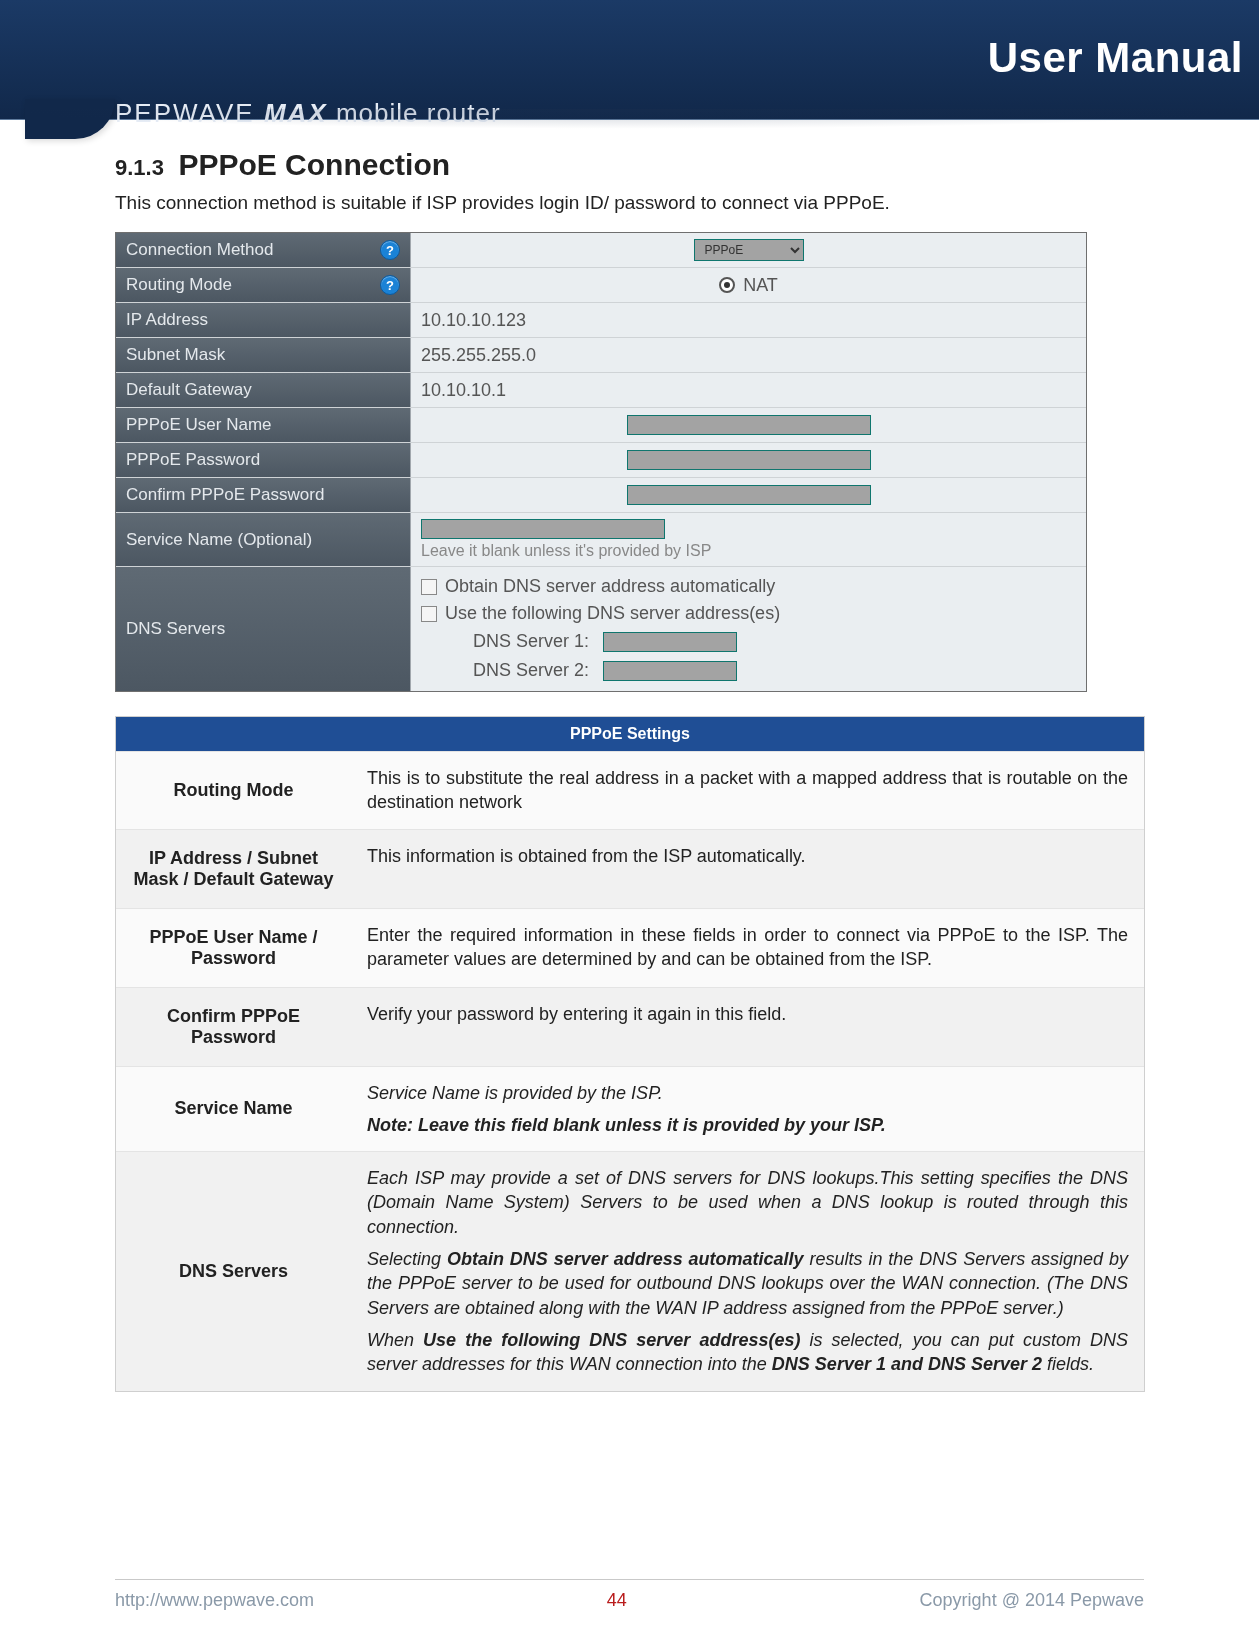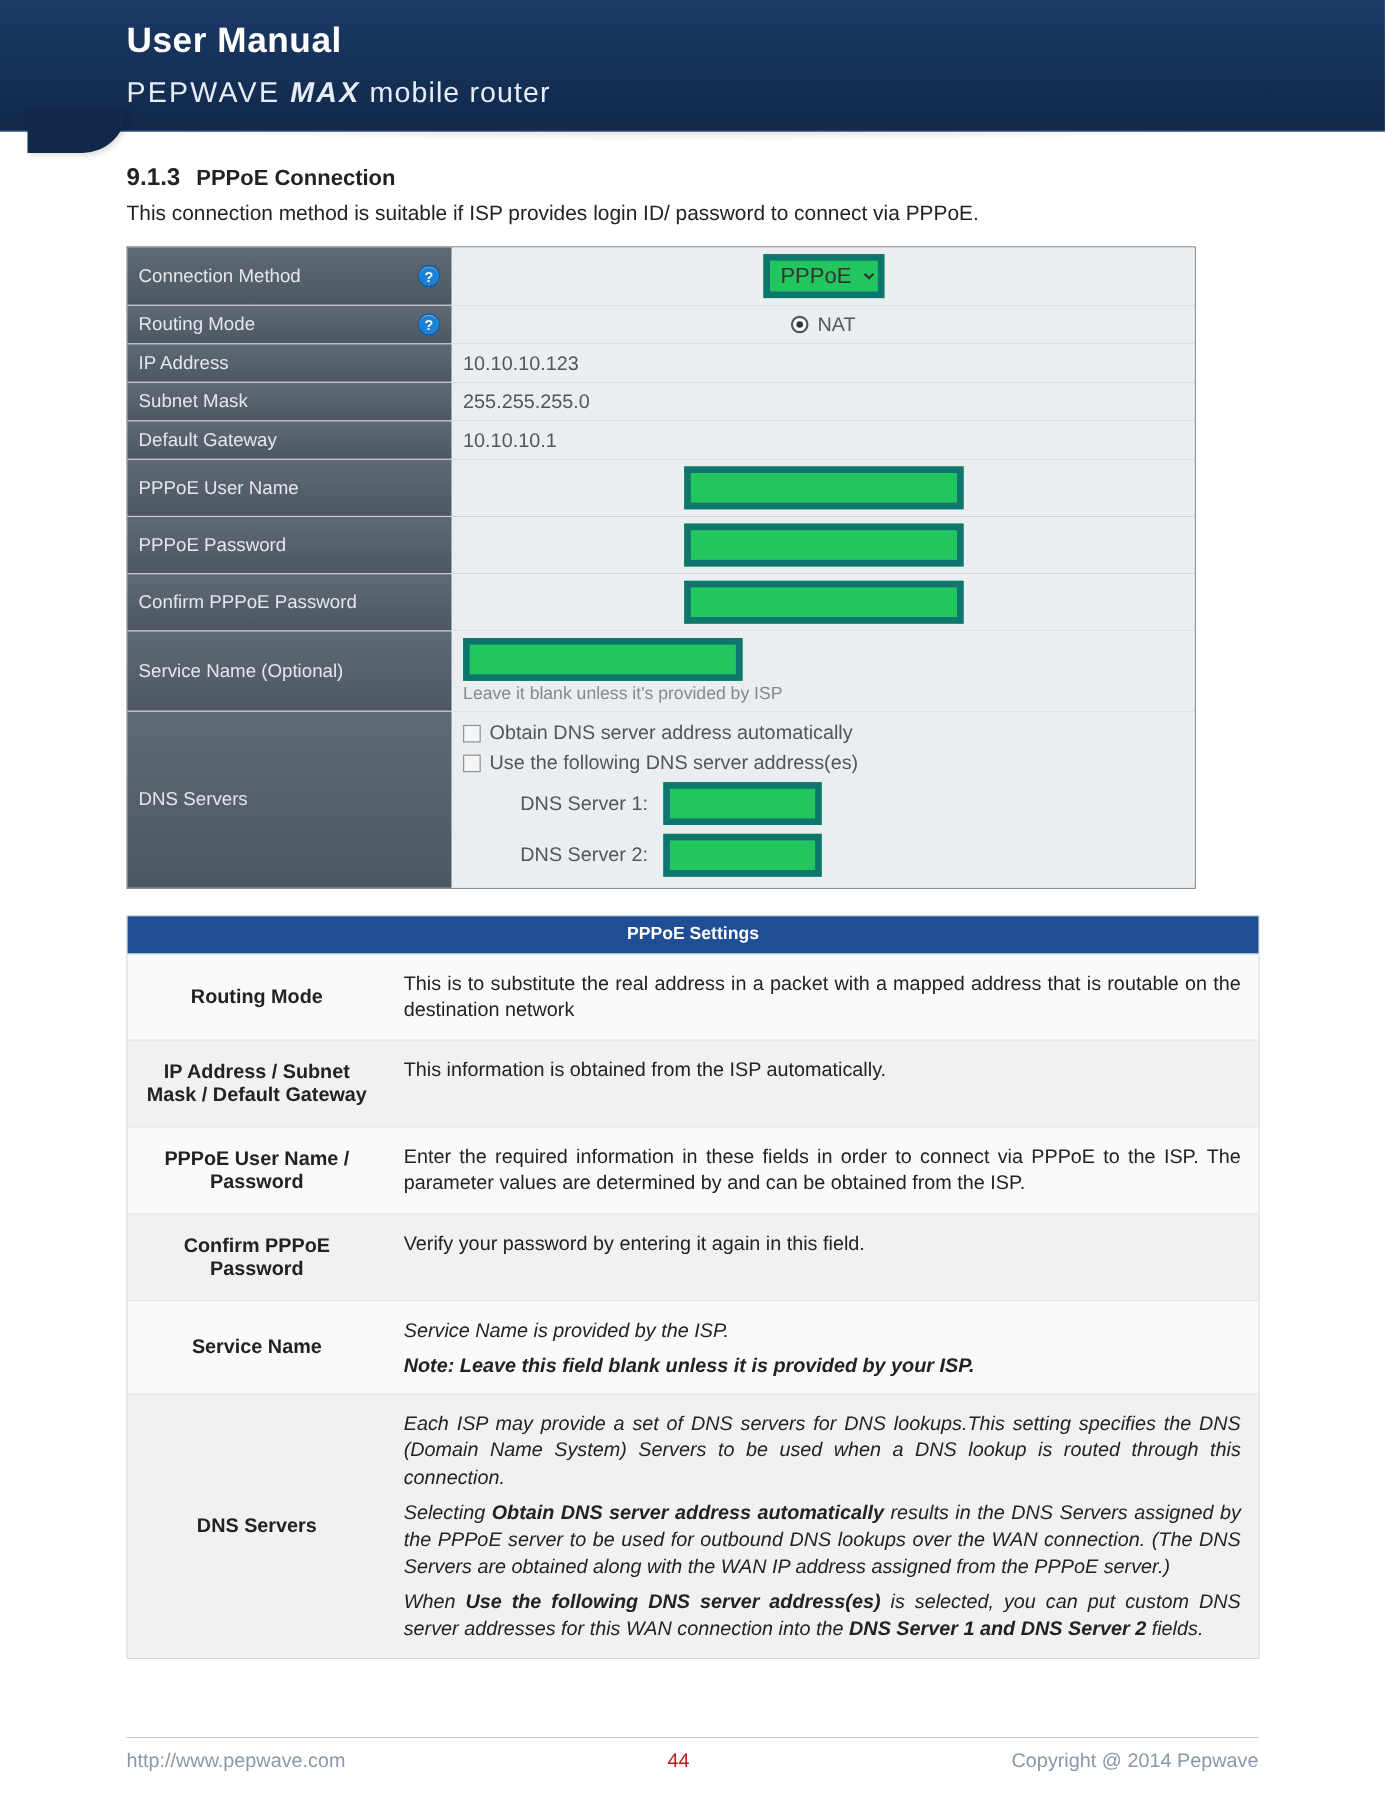--- a/index.html
+++ b/index.html
@@ -38,25 +38,26 @@
     position: absolute;
     left: 25px;
     bottom: -20px;
     width: 90px;
     height: 40px;
     background: #11284a;
     border-radius: 0 0 40px 0;
     box-shadow: 2px 2px 6px rgba(0,0,0,0.15);
   }
   .banner h1 {
-    margin: 0;
-    font-size: 32px;
+    margin: 16px;
+    font-size: 42px;
     font-weight: bold;
     font-family: "Segoe UI", "Helvetica Neue", Arial, sans-serif;
     letter-spacing: 0.5px;
+    text-align: right;
   }
   .banner .subtitle {
     margin-top: 14px;
     font-size: 26px;
     letter-spacing: 2px;
     color: #e6ecf5;
   }
   .banner .subtitle .brand-em {
     font-style: italic;
     font-weight: bold;
@@ -69,21 +70,21 @@
 
   
   .content {
     padding: 28px 115px 0 115px;
   }
   .section-number {
     font-size: 22px;
     font-weight: bold;
   }
   .section-title {
-    font-size: 20px;
+    font-size: 30px;
     font-weight: bold;
     margin-left: 10px;
   }
   .intro {
     margin: 10px 0 18px 0;
     font-size: 19px;
   }
 
   
   .config-panel {
@@ -127,24 +128,24 @@
     color: #fff;
     font-size: 13px;
     font-weight: bold;
     display: inline-flex;
     align-items: center;
     justify-content: center;
     border: 1px solid #0d5a9c;
     box-shadow: inset 0 1px 1px rgba(255,255,255,0.4);
   }
   select.fake, input.fake {
-    font-size: 20px;
+    font-size: 12px;
     padding: 2px 6px;
-    border: 6px solid #0f766e;
-    background: #22c55e;
+    border: 1px solid #0f766e;
+    background: #a3a3a3;
     color: #333;
   }
   select.fake { width: 110px; }
   input.fake { width: 230px; }
   input.fake.short { width: 120px; }
   .radio-dot {
     width: 12px; height: 12px; border-radius: 50%;
     border: 2px solid #555; display: inline-flex;
     align-items: center; justify-content: center;
     margin-right: 8px;

